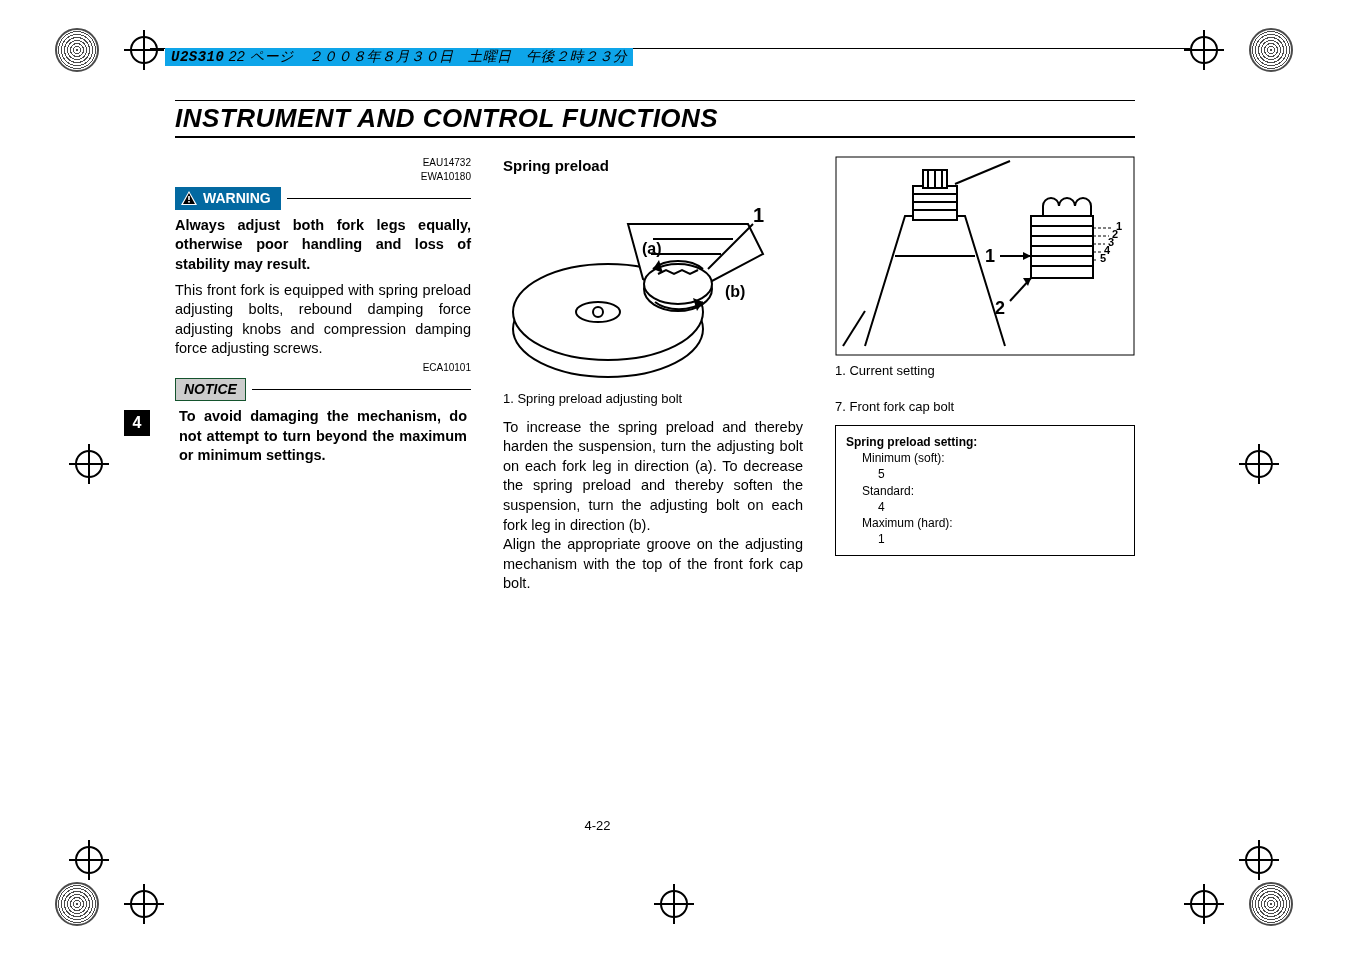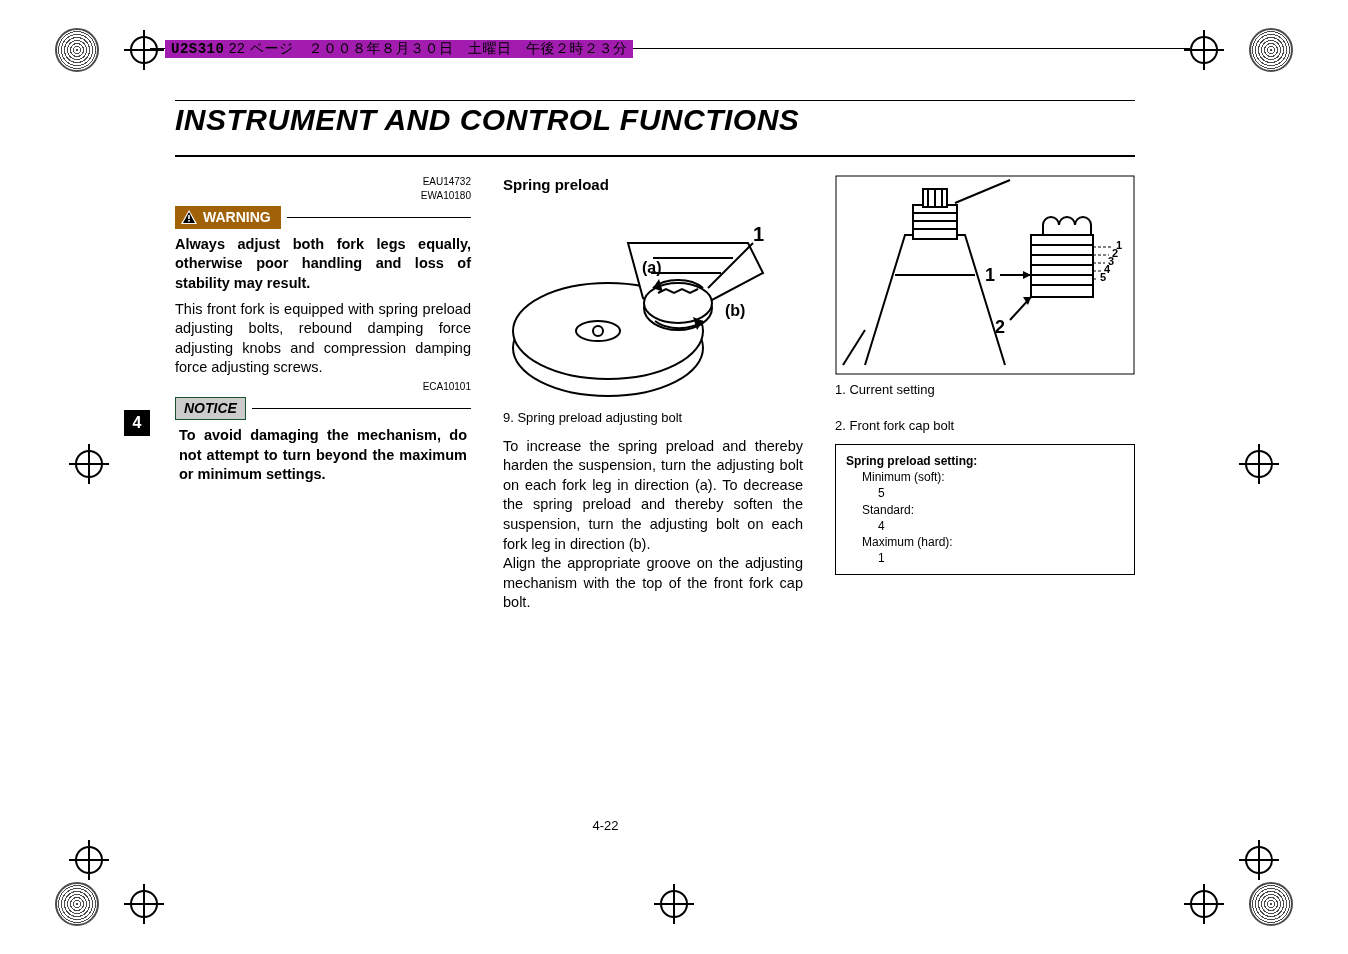--- a/index.html
+++ b/index.html
@@ -56,42 +56,43 @@
   .mark-bc-reg { bottom: 36px; left: 50%; transform: translateX(-50%); }
 
   .mark-ml2-reg { bottom: 80px; left: 75px; }
   .mark-mr2-reg { bottom: 80px; right: 75px; }
 
   .hline { position:absolute; height:1px; background:#000; }
   .hline-top { top:48px; left:150px; width:1040px; }
 
   .header-meta {
     position: absolute;
-    top: 40px; left: 165px;
+    top: 48px; left: 165px;
     font-family: "Arial", sans-serif;
     font-size: 14px;
-    background:#a21caf;
+    background:#0ea5e9;
     padding:0 6px;
     letter-spacing:.5px;
+    font-style:italic;
   }
   .header-meta .docid { font-family: "Courier New", monospace; font-weight:bold; }
 
   .content {
     position: absolute;
     top: 100px;
     left: 175px;
     width: 960px;
   }
   .section-title {
-    font-size: 30px;
+    font-size: 26px;
     font-weight: bold;
     font-style: italic;
     letter-spacing: 0.5px;
     border-bottom: 2px solid #000;
-    padding-bottom: 18px;
+    padding-bottom: 2px;
     margin-bottom: 18px;
     border-top: none;
   }
   .title-rule-top { border-top: 1px solid #000; height:0; margin-bottom:2px; }
 
   .columns {
     display: flex;
     gap: 32px;
   }
   .col {
@@ -99,21 +100,21 @@
     font-size: 14.5px;
     line-height: 1.35;
   }
 
   .code-right { text-align: right; font-size: 10px; }
   .subheading { font-size: 18px; font-weight: bold; margin: 0 0 8px 0; }
 
   .warning-label {
     display: inline-flex;
     align-items: center;
-    background: #a16207;
+    background: #0369a1;
     color: #fff;
     font-weight: bold;
     padding: 2px 10px 2px 6px;
     font-size: 14px;
     gap: 6px;
   }
   .warning-label svg { flex: 0 0 auto; }
   .label-row {
     display: flex;
     align-items: center;
@@ -154,21 +155,20 @@
   .settings-box .ind1 { padding-left: 16px; }
   .settings-box .ind2 { padding-left: 32px; }
 
   .page-number {
     position: absolute;
     top: 818px;
     left: 0; right: 0;
     text-align: center;
     font-size: 13px;
     width:1195px;
-    margin-left:8px;
   }
 
   .tab {
     position: absolute;
     left: 124px;
     top: 410px;
     width: 26px;
     height: 26px;
     background: #000;
     color: #fff;
@@ -259,21 +259,21 @@
               <polygon points="150,85 156,76 160,89" fill="#000" stroke="none"></polygon>
               <path d="M200 118 A 30 18 0 0 1 152 118" stroke-width="2"></path>
               <polygon points="200,118 194,127 190,114" fill="#000" stroke="none"></polygon>
               <line x1="205" y1="85" x2="250" y2="40"></line>
             </g>
             <text x="139" y="70" font-size="16" font-weight="bold" font-family="Arial">(a)</text>
             <text x="222" y="113" font-size="16" font-weight="bold" font-family="Arial">(b)</text>
             <text x="250" y="38" font-size="20" font-weight="bold" font-family="Arial">1</text>
           </svg>
         </div>
-        <div class="caption">9. Spring preload adjusting bolt</div>
+        <div class="caption">1. Spring preload adjusting bolt</div>
 
         <p class="justify" style="margin:0; white-space:pre-line">To increase the spring preload and thereby harden the suspension, turn the adjusting bolt on each fork leg in direction (a). To decrease the spring preload and thereby soften the suspension, turn the adjusting bolt on each fork leg in direction (b).
 Align the appropriate groove on the adjusting mechanism with the top of the front fork cap bolt.</p>
       </div>
 
       <div class="col">
         <div class="figure">
           <svg viewBox="0 0 300 200">
             <rect x="1" y="1" width="298" height="198" fill="none" stroke="#000" stroke-width="1"></rect>
             <g stroke="#000" stroke-width="2" fill="none">
@@ -303,21 +303,21 @@
             <text x="150" y="106" font-size="18" font-weight="bold" font-family="Arial">1</text>
             <text x="160" y="158" font-size="18" font-weight="bold" font-family="Arial">2</text>
             <text x="281" y="74" font-size="11" font-weight="bold" font-family="Arial">1</text>
             <text x="277" y="82" font-size="11" font-weight="bold" font-family="Arial">2</text>
             <text x="273" y="90" font-size="11" font-weight="bold" font-family="Arial">3</text>
             <text x="269" y="98" font-size="11" font-weight="bold" font-family="Arial">4</text>
             <text x="265" y="106" font-size="11" font-weight="bold" font-family="Arial">5</text>
           </svg>
         </div>
         <div class="caption" style="margin-bottom:18px">1. Current setting</div>
-        <div class="caption">2. Front fork cap bolt</div>
+        <div class="caption">7. Front fork cap bolt</div>
 
         <div class="settings-box">
           <div class="bold">Spring preload setting:</div>
           <div class="ind1">Minimum (soft):</div>
           <div class="ind2">5</div>
           <div class="ind1">Standard:</div>
           <div class="ind2">4</div>
           <div class="ind1">Maximum (hard):</div>
           <div class="ind2">1</div>
         </div>

